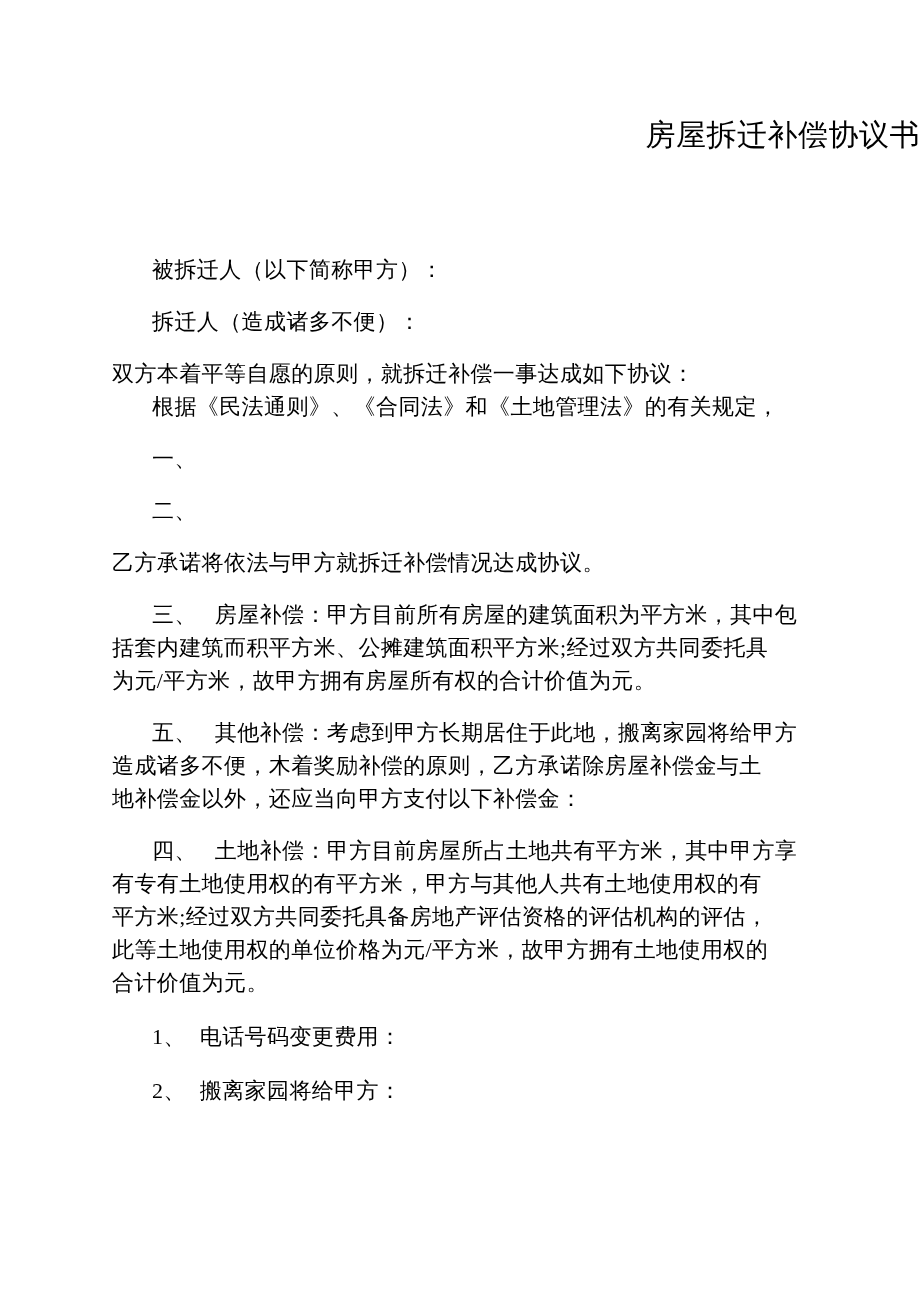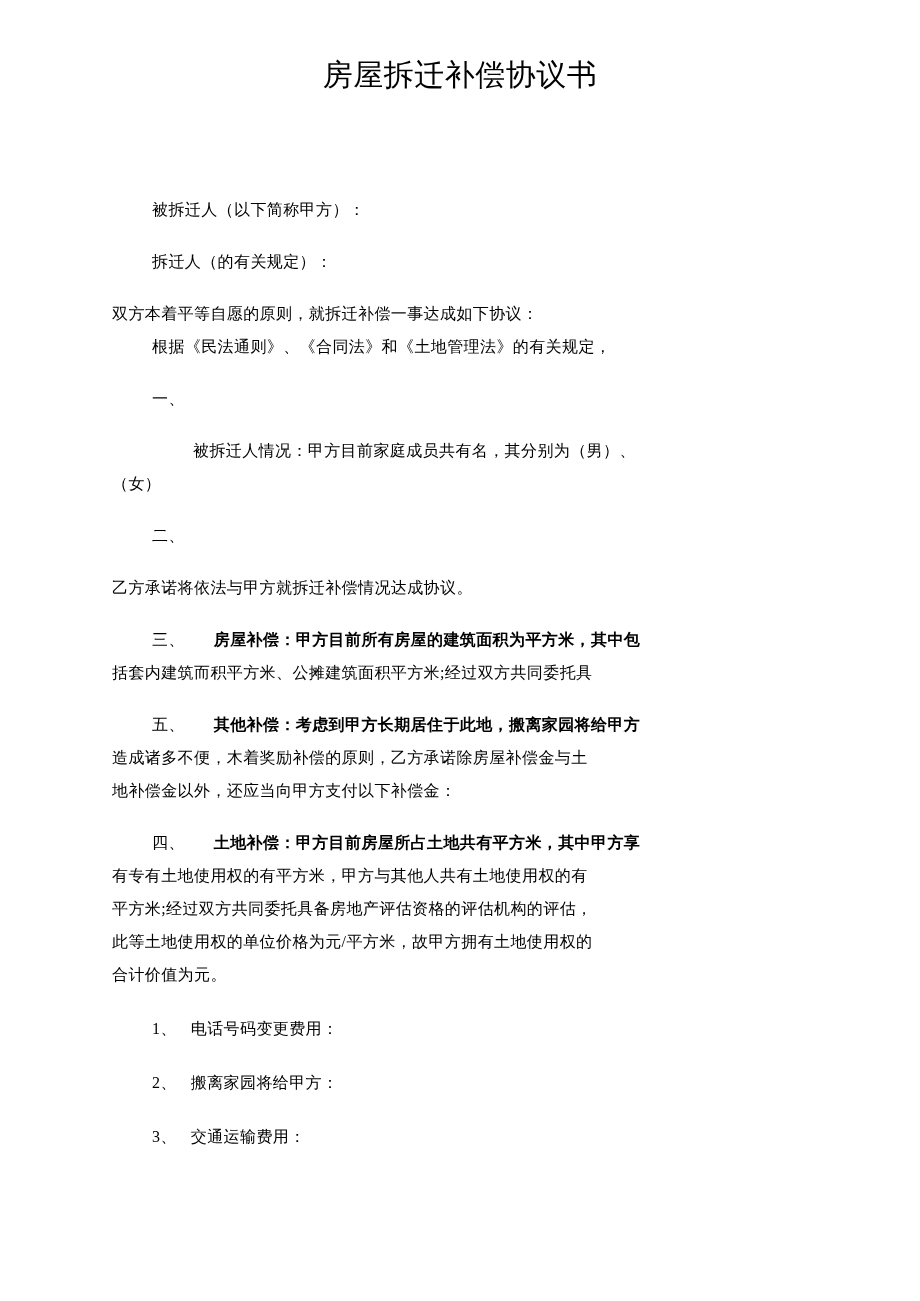--- a/index.html
+++ b/index.html
@@ -12,89 +12,86 @@
     width: 920px;
     height: 1301px;
     margin: 0 auto;
     background: #ffffff;
     color: #000000;
     font-family: "Liberation Serif", "DejaVu Serif", serif;
     overflow: hidden;
   }
   .doc-title {
     margin: 0;
-    padding-top: 58px;
+    padding-top: 118px;
     font-size: 30px;
     line-height: 33px;
     font-weight: normal;
-    text-align: center;
+    text-align: right;
     letter-spacing: 0.5px;
   }
   .body-area {
     padding-left: 112px;
     padding-right: 100px;
-    font-size: 16px;
+    font-size: 22px;
     line-height: 33px;
     letter-spacing: 0.4px;
   }
   .para { margin-top: 19px; }
   .para-first { margin-top: 102px; }
   .fee-para { margin-top: 21px; }
   .ln {
     white-space: nowrap;
   }
   .i2 { padding-left: 40px; }   
   .i3 { padding-left: 81px; }   
-  .tab-text { margin-left: 29px; font-weight: bold; }  
+  .tab-text { margin-left: 18px; }  
   .fee-text { margin-left: 14px; }  
 </style>
 </head>
 <body>
 
 <div class="page">
 
   <h1 class="doc-title">房屋拆迁补偿协议书</h1>
 
   <div class="body-area">
 
     <div class="para para-first">
       <div class="ln i2">被拆迁人（以下简称甲方）：</div>
     </div>
 
     <div class="para">
-      <div class="ln i2">拆迁人（的有关规定）：</div>
+      <div class="ln i2">拆迁人（造成诸多不便）：</div>
     </div>
 
     <div class="para">
       <div class="ln">双方本着平等自愿的原则，就拆迁补偿一事达成如下协议：</div>
       <div class="ln i2">根据《民法通则》、《合同法》和《土地管理法》的有关规定，</div>
     </div>
 
     <div class="para">
       <div class="ln i2">一、</div>
     </div>
 
-    <div class="para">
-      <div class="ln i3">被拆迁人情况：甲方目前家庭成员共有名，其分别为（男）、</div>
-      <div class="ln">（女）</div>
-    </div>
 
     <div class="para">
       <div class="ln i2">二、</div>
     </div>
 
     <div class="para">
       <div class="ln">乙方承诺将依法与甲方就拆迁补偿情况达成协议。</div>
     </div>
 
     <div class="para">
       <div class="ln i2">
         <span>三、</span><span class="tab-text">房屋补偿：甲方目前所有房屋的建筑面积为平方米，其中包</span>
       </div>
       <div class="ln">括套内建筑而积平方米、公摊建筑面积平方米;经过双方共同委托具</div>
+      <div class="ln">为元/平方米，故甲方拥有房屋所有权的合计价值为元。</div>
     </div>
 
     <div class="para">
       <div class="ln i2">
         <span>五、</span><span class="tab-text">其他补偿：考虑到甲方长期居住于此地，搬离家园将给甲方</span>
       </div>
       <div class="ln">造成诸多不便，木着奖励补偿的原则，乙方承诺除房屋补偿金与土</div>
       <div class="ln">地补偿金以外，还应当向甲方支付以下补偿金：</div>
     </div>
 
@@ -113,20 +110,15 @@
         <span>1、</span><span class="fee-text">电话号码变更费用：</span>
       </div>
     </div>
 
     <div class="para fee-para">
       <div class="ln i2">
         <span>2、</span><span class="fee-text">搬离家园将给甲方：</span>
       </div>
     </div>
 
-    <div class="para fee-para">
-      <div class="ln i2">
-        <span>3、</span><span class="fee-text">交通运输费用：</span>
-      </div>
-    </div>
 
   </div>
 </div>
 
 </body></html>

